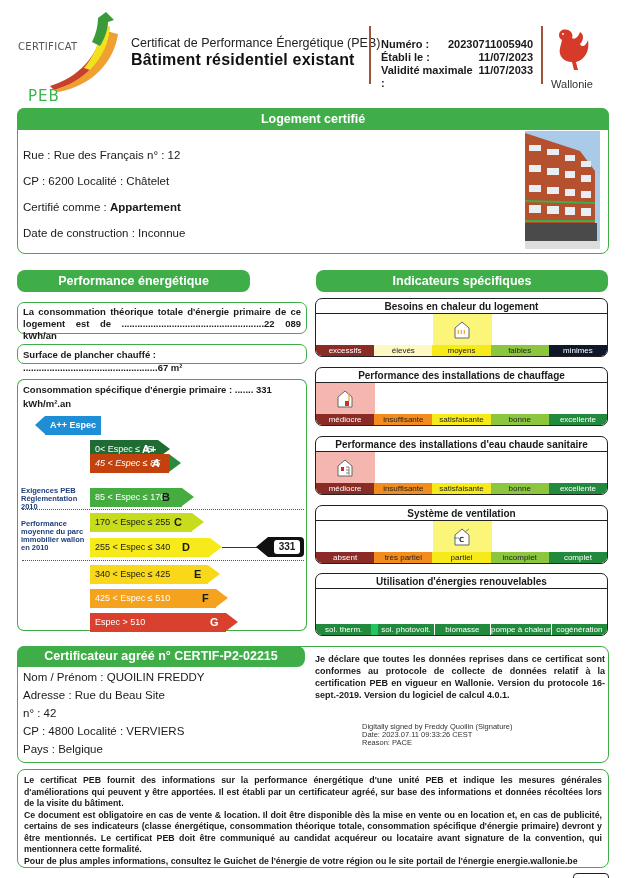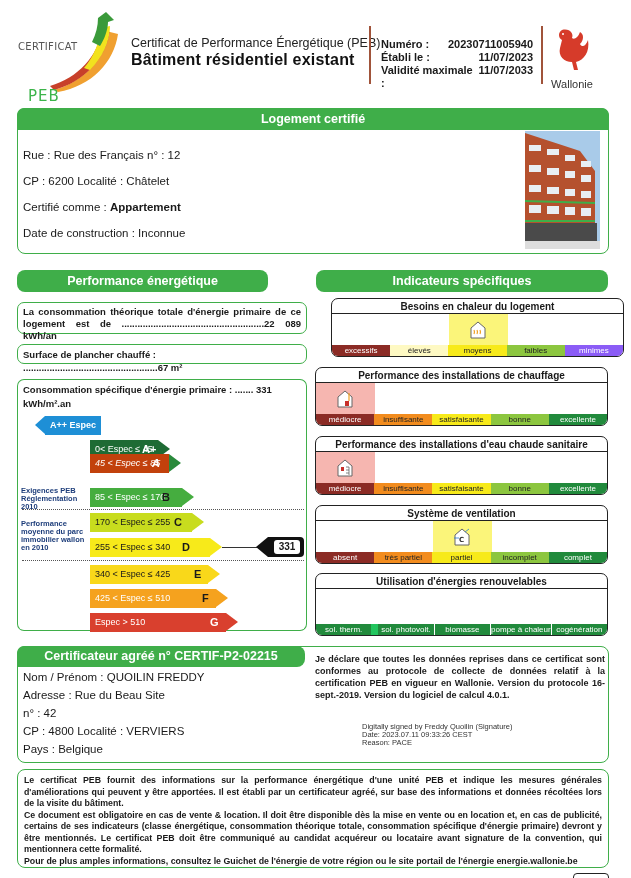--- a/index.html
+++ b/index.html
@@ -24,21 +24,21 @@
   .panel { position: absolute; border: 1.5px solid #3fae49; border-radius: 8px; background: #fff; }
   .green-head { position: absolute; background: #3fae49; color: #fff; font-weight: bold; text-align: center; border-radius: 8px; }
 
   
   .logement { left: 17px; top: 108px; width: 592px; height: 146px; }
   .logement .green-head { left: -1px; top: -1px; width: 592px; height: 22px; line-height: 22px; font-size: 12.5px; border-radius: 7px 7px 0 0; }
   .logement .field { position: absolute; left: 5px; font-size: 11.5px; }
   .photo { position: absolute; right: 8px; top: 22px; width: 75px; height: 118px; overflow: hidden; background: linear-gradient(#8fbde6, #cfe2f2); }
 
   
-  .perf-head { left: 17px; top: 270px; width: 251px; height: 22px; line-height: 22px; font-size: 12.5px; }
+  .perf-head { left: 17px; top: 270px; width: 233px; height: 22px; line-height: 22px; font-size: 12.5px; }
   .box { position: absolute; border: 1.5px solid #3fae49; border-radius: 7px; font-size: 9.5px; font-weight: bold; padding: 3px 5px; background:#fff; }
   .scale-panel { position: absolute; left: 17px; top: 403px; width: 290px; height: 228px; border: 1.5px solid #3fae49; border-top: none; border-radius: 0 0 7px 7px; }
   .cls { position: absolute; height: 19px; line-height: 19px; font-size: 9px; color: #fff; padding-left: 5px; }
   .cls .letter { position: absolute; font-weight: bold; font-size: 11px; }
   .cls .arrow { position: absolute; top: 0; right: -12px; width: 0; height: 0; border-top: 9.5px solid transparent; border-bottom: 9.5px solid transparent; }
   .cls-side { position: absolute; font-size: 7.5px; font-weight: bold; line-height: 8px; color: #1d3d7a; }
   .dotline { position: absolute; left: 4px; width: 282px; border-top: 1.3px dotted #555; }
 
   
   .ind-head { left: 316px; top: 270px; width: 292px; height: 22px; line-height: 22px; font-size: 12.5px; }
@@ -206,36 +206,36 @@
   </div>
   <div class="cls" style="left:72px; top:210px; width:136px; background:#d9402e;">
     <span>Espec &gt; 510</span>
     <span class="letter" style="left:120px;">G</span>
     <span class="arrow" style="border-left:12px solid #d9402e;"></span>
   </div>
 </div>
 
 <div class="green-head ind-head" style="position:absolute;">Indicateurs spécifiques</div>
 
-<div class="ind" style="top:298px;margin-left:16px;">
+<div class="ind" style="top:298px;">
   <div class="title">Besoins en chaleur du logement</div>
   <div class="body">
     <div class="hl" style="left:117px; background:#fbf57a;">
       <svg class="house" style="left:21px;" viewBox="0 0 16 18">
         <path d="M1 7 L8 1 L15 7 L15 17 L1 17 Z" fill="#fff" stroke="#666" stroke-width="1"></path>
         <path d="M4 9 q1 2 0 4 M7 9 q1 2 0 4 M10 9 q1 2 0 4" stroke="#f0a020" stroke-width="1.2" fill="none"></path>
       </svg>
     </div>
   </div>
   <div class="scale">
     <span style="background:#8b2b25; color:#fff;">excessifs</span>
     <span style="background:#fef9c3; color:#222;">élevés</span>
     <span style="background:#f7ea1a; color:#222;">moyens</span>
     <span style="background:#8cc63f; color:#222;">faibles</span>
-    <span style="background:#8b5cf6; color:#fff;">minimes</span>
+    <span style="background:#0f172a; color:#fff;">minimes</span>
   </div>
 </div>
 
 <div class="ind" style="top:367px;">
   <div class="title">Performance des installations de chauffage</div>
   <div class="body">
     <div class="hl" style="left:0; background:#f6b6b0;">
       <svg class="house" style="left:21px;" viewBox="0 0 16 18">
         <path d="M1 7 L8 1 L15 7 L15 17 L1 17 Z" fill="#fff" stroke="#666" stroke-width="1"></path>
         <rect x="8" y="11" width="4" height="5" fill="#c8302a"></rect>

